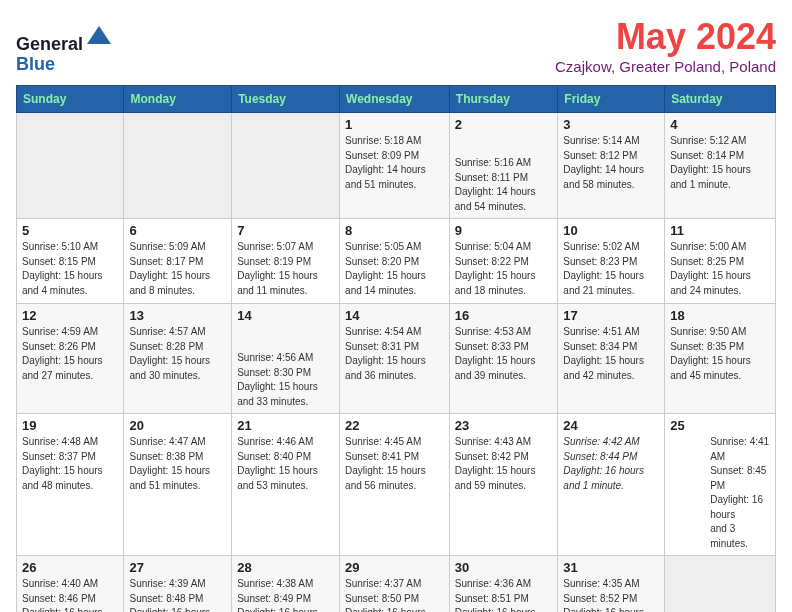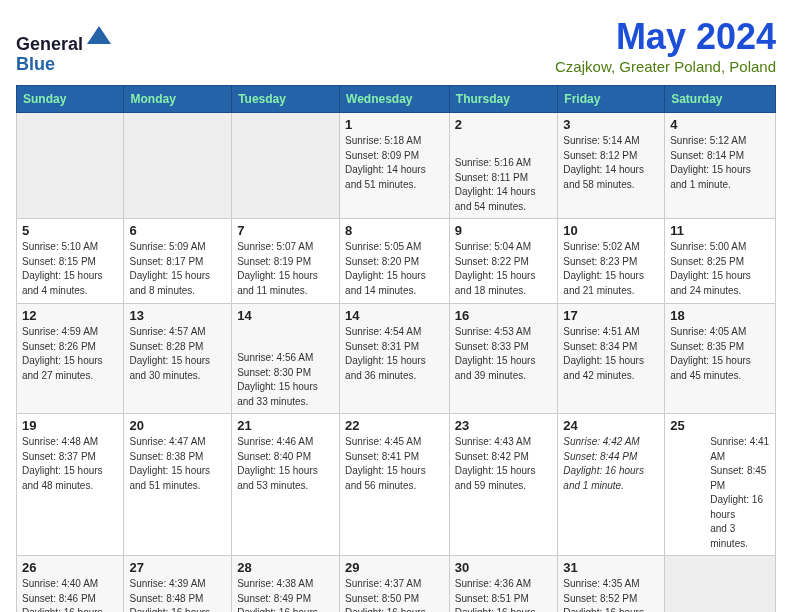--- a/index.html
+++ b/index.html
@@ -32,25 +32,25 @@
       width: 28px;
       height: 28px;
       margin-left: 2px;
     }
     .title-block {
       text-align: right;
     }
     .month-title {
       font-size: 36px;
       font-weight: bold;
-      color: #1d4ed8;
+      color: #ef4444;
     }
     .location-title {
       font-size: 15px;
-      color: #4d7c0f;
+      color: #701a75;
     }
     table {
       width: 100%;
       border-collapse: collapse;
       font-size: 10.5px;
     }
     thead tr th {
       background-color: #2563a8;
       color: #86efac;
       text-align: left;
@@ -241,21 +241,21 @@
         </td>
         <td>
           <div class="day-num">17</div>
           <div class="day-info" style="white-space: pre-line;">Sunrise: 4:51 AM
 Sunset: 8:34 PM
 Daylight: 15 hours
 and 42 minutes.</div>
         </td>
         <td>
           <div class="day-num">18</div>
-          <div class="day-info" style="white-space: pre-line;">Sunrise: 4:05 AM
+          <div class="day-info" style="white-space: pre-line;">Sunrise: 9:50 AM
 Sunset: 8:35 PM
 Daylight: 15 hours
 and 45 minutes.</div>
         </td>
       </tr>
       <tr>
         <td>
           <div class="day-num">19</div>
           <div class="day-info" style="white-space: pre-line;">Sunrise: 4:48 AM
 Sunset: 8:37 PM

